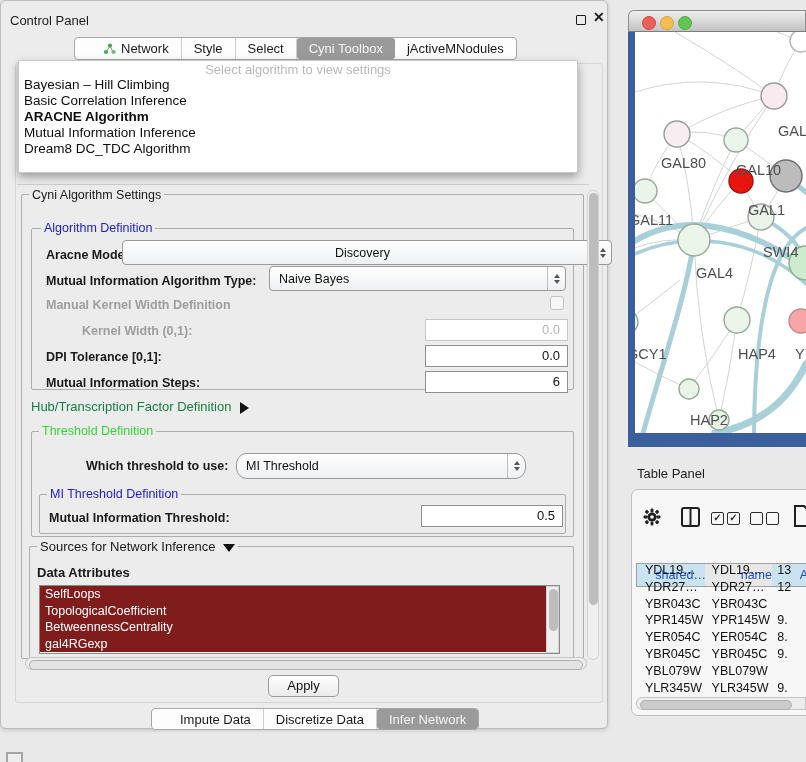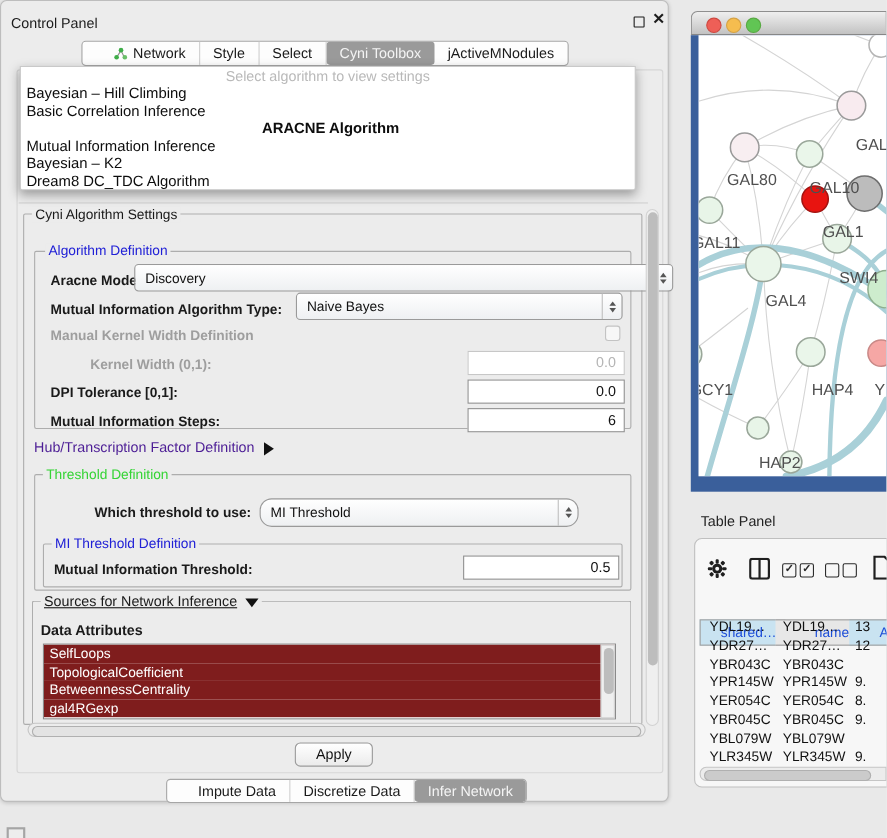--- a/index.html
+++ b/index.html
@@ -20,21 +20,21 @@
   .tab.sel{background:#9a9a9a;color:#f4f4f4;border-radius:3px;border-right:none;}
   .top-tabbar{left:73px;top:36px;height:23px;}
   .bottom-tabbar{left:150px;top:707px;height:22px;}
   .net-icon{width:13px;height:12px;margin-right:5px;}
   
   .popup{left:18px;top:60px;width:560px;height:113px;background:#fff;
     border:1px solid #c9c9c9;border-radius:0 0 2px 2px;z-index:60;
     box-shadow:0 4px 10px rgba(0,0,0,.35);overflow:hidden;}
   .popup-placeholder{text-align:center;color:#b9b9b9;font-size:13px;padding-top:1px;height:15px;}
   .popup-item{font-size:13.5px;color:#0d0d0d;padding-left:5px;height:16px;line-height:16px;white-space:nowrap;}
-  .popup-item.bold{font-weight:bold;text-align:center;}
+  .popup-item.bold{font-weight:bold;}
   
   .content-frame{left:14px;top:62px;width:588px;height:640px;border:1px solid #d6d6d6;border-radius:3px;}
   .hline{border-top:1px solid #cfcfcf;}
   .groupbox{border:1px solid #adadad;border-radius:2px;}
   .grouplabel{position:absolute;font-size:12.5px;background:#ececec;padding:0 3px;white-space:nowrap;}
   .lbl{position:absolute;font-size:12.5px;font-weight:bold;color:#1a1a1a;white-space:nowrap;}
   .lbl.dis{color:#9e9e9e;}
   .combo{position:absolute;box-sizing:border-box;background:linear-gradient(#ffffff,#eef0f2);
     border:1px solid #9a9a9a;border-radius:4px;display:flex;align-items:center;font-size:12.5px;color:#111;}
   .combo .val{flex:1;padding-left:9px;white-space:nowrap;overflow:hidden;}
@@ -120,21 +120,21 @@
     <div class="abs content-frame"></div>
     <div class="abs hline" style="left:16px;top:183px;width:572px;"></div>
 
     <div class="abs groupbox" style="left:20px;top:193px;width:563px;height:465px;"></div>
     <div class="grouplabel" style="left:28px;top:187px;color:#1a1a1a;">Cyni Algorithm Settings</div>
 
     <div class="abs groupbox" style="left:30px;top:227px;width:543px;height:162px;"></div>
     <div class="grouplabel" style="left:40px;top:220px;color:#2020d6;">Algorithm Definition</div>
 
     <div class="lbl" style="left:45px;top:247px;">Aracne Mode:</div>
-    <div class="combo" style="left:121px;top:239px;width:490px;height:25px;">
+    <div class="combo" style="left:121px;top:239px;width:490px;height:25px;text-align:center;">
       <span class="val">Discovery</span>
       <span class="stepper">
           <span class="tri-up"></span>
           <span class="tri-down"></span>
         </span>
     </div>
 
     <div class="lbl" style="left:45px;top:273px;">Mutual Information Algorithm Type:</div>
     <div class="combo" style="left:268px;top:265px;width:297px;height:25px;">
       <span class="val">Naive Bayes</span>
@@ -149,21 +149,21 @@
 
     <div class="lbl dis" style="left:45px;top:323px;margin-left:36px;">Kernel Width (0,1):</div>
     <div class="tfield dis" style="left:424px;top:318px;width:143px;height:22px;">0.0</div>
 
     <div class="lbl" style="left:45px;top:349px;">DPI Tolerance [0,1]:</div>
     <div class="tfield" style="left:424px;top:344px;width:143px;height:22px;">0.0</div>
 
     <div class="lbl" style="left:45px;top:375px;">Mutual Information Steps:</div>
     <div class="tfield" style="left:424px;top:370px;width:143px;height:22px;">6</div>
 
-    <div class="abs" style="left:30px;top:398px;font-size:13px;color:#4c1d95;">
+    <div class="abs" style="left:30px;top:398px;font-size:13px;color:#15803d;">
       <span>Hub/Transcription Factor Definition</span><span class="arrow-right"></span>
     </div>
 
     <div class="abs groupbox" style="left:30px;top:430px;width:543px;height:106px;"></div>
     <div class="grouplabel" style="left:38px;top:423px;color:#35d435;">Threshold Definition</div>
 
     <div class="lbl" style="left:85px;top:458px;">Which threshold to use:</div>
     <div class="combo" style="left:235px;top:452px;width:290px;height:26px;border-radius:11px;">
       <span class="val">MI Threshold</span>
       <span class="stepper">
@@ -171,21 +171,21 @@
           <span class="tri-down"></span>
         </span>
     </div>
 
     <div class="abs groupbox" style="left:38px;top:493px;width:527px;height:40px;"></div>
     <div class="grouplabel" style="left:46px;top:486px;color:#2020d6;">MI Threshold Definition</div>
     <div class="lbl" style="left:48px;top:510px;">Mutual Information Threshold:</div>
     <div class="tfield" style="left:420px;top:504px;width:142px;height:22px;">0.5</div>
 
     <div class="abs groupbox" style="left:28px;top:545px;width:545px;height:118px;border-bottom:none;"></div>
-    <div class="grouplabel" style="left:36px;top:538px;color:#1a1a1a;font-size:13px;text-decoration:underline;">
+    <div class="grouplabel" style="left:36px;top:538px;color:#1a1a1a;font-size:13px;">
       <span>Sources for Network Inference</span><span class="arrow-down"></span>
     </div>
     <div class="lbl" style="left:36px;top:564px;font-size:13px;">Data Attributes</div>
 
     <div class="abs attr-list" id="attr-list">
         <div class="attr-item">SelfLoops</div>
         <div class="attr-item">TopologicalCoefficient</div>
         <div class="attr-item">BetweennessCentrality</div>
         <div class="attr-item">gal4RGexp</div>
       </div>
@@ -216,21 +216,20 @@
       </div>
   </div>
 </div>
 
 <div class="abs popup" id="algo-popup">
   <div class="popup-placeholder">Select algorithm to view settings</div>
 <div class="popup-item">Bayesian – Hill Climbing</div>
     <div class="popup-item">Basic Correlation Inference</div>
     <div class="popup-item bold">ARACNE Algorithm</div>
     <div class="popup-item">Mutual Information Inference</div>
-    <div class="popup-item">Bayesian – K2</div>
     <div class="popup-item">Dream8 DC_TDC Algorithm</div>
   </div>
 
 <div class="abs mini-widget"></div>
 
 <div class="abs net-titlebar">
   <div class="traffic" style="left:13px;background:#ee5f57;border:1px solid #ce4840;"></div>
   <div class="traffic" style="left:31px;background:#f5bd4f;border:1px solid #d6a243;"></div>
   <div class="traffic" style="left:49px;background:#61c554;border:1px solid #58a942;"></div>
 </div>

